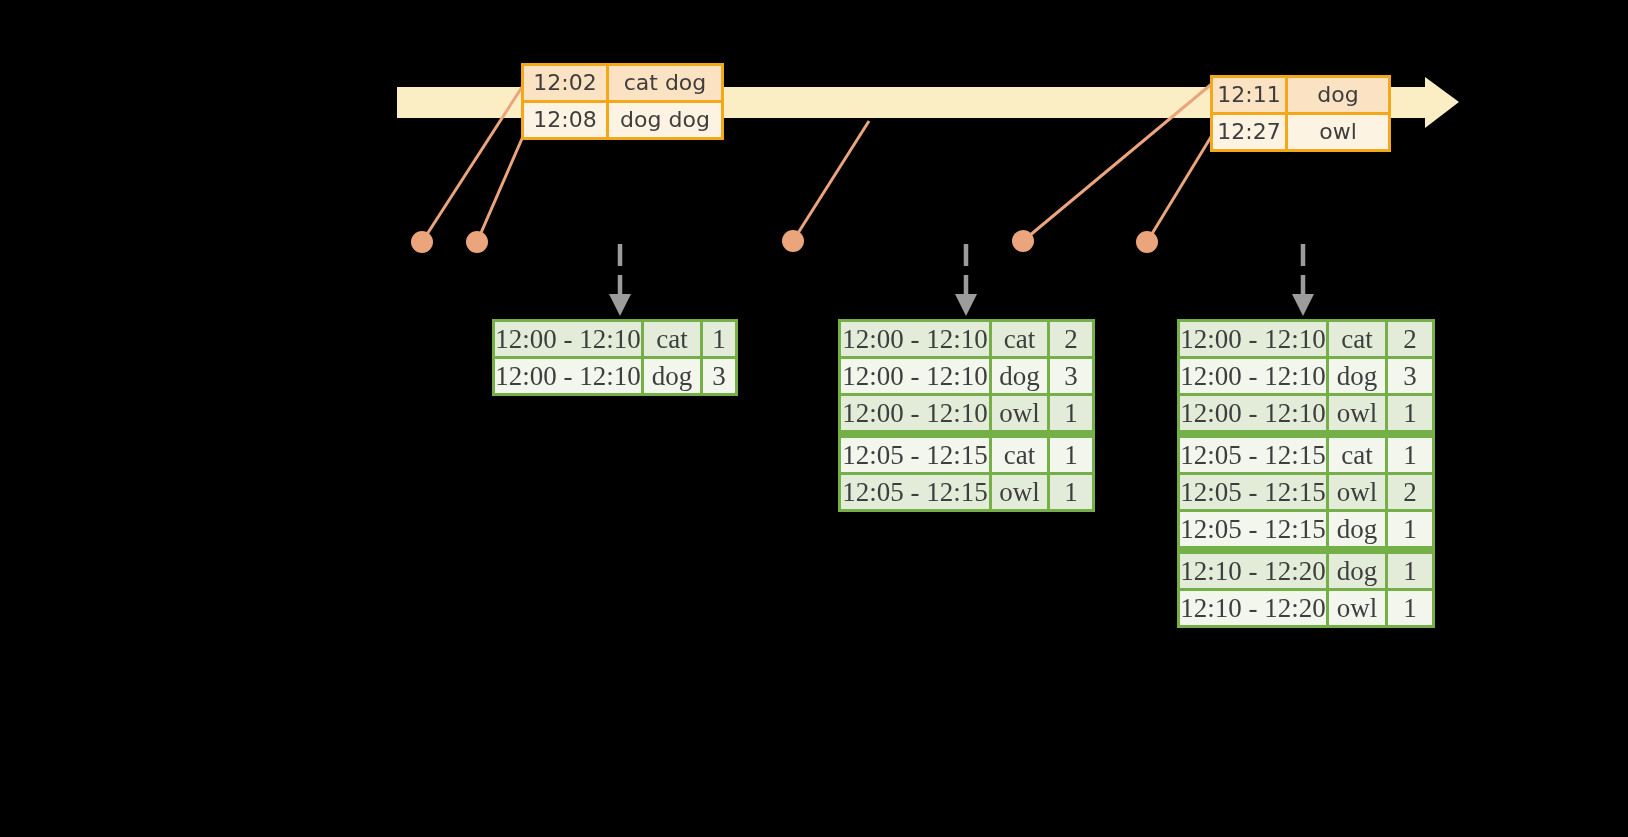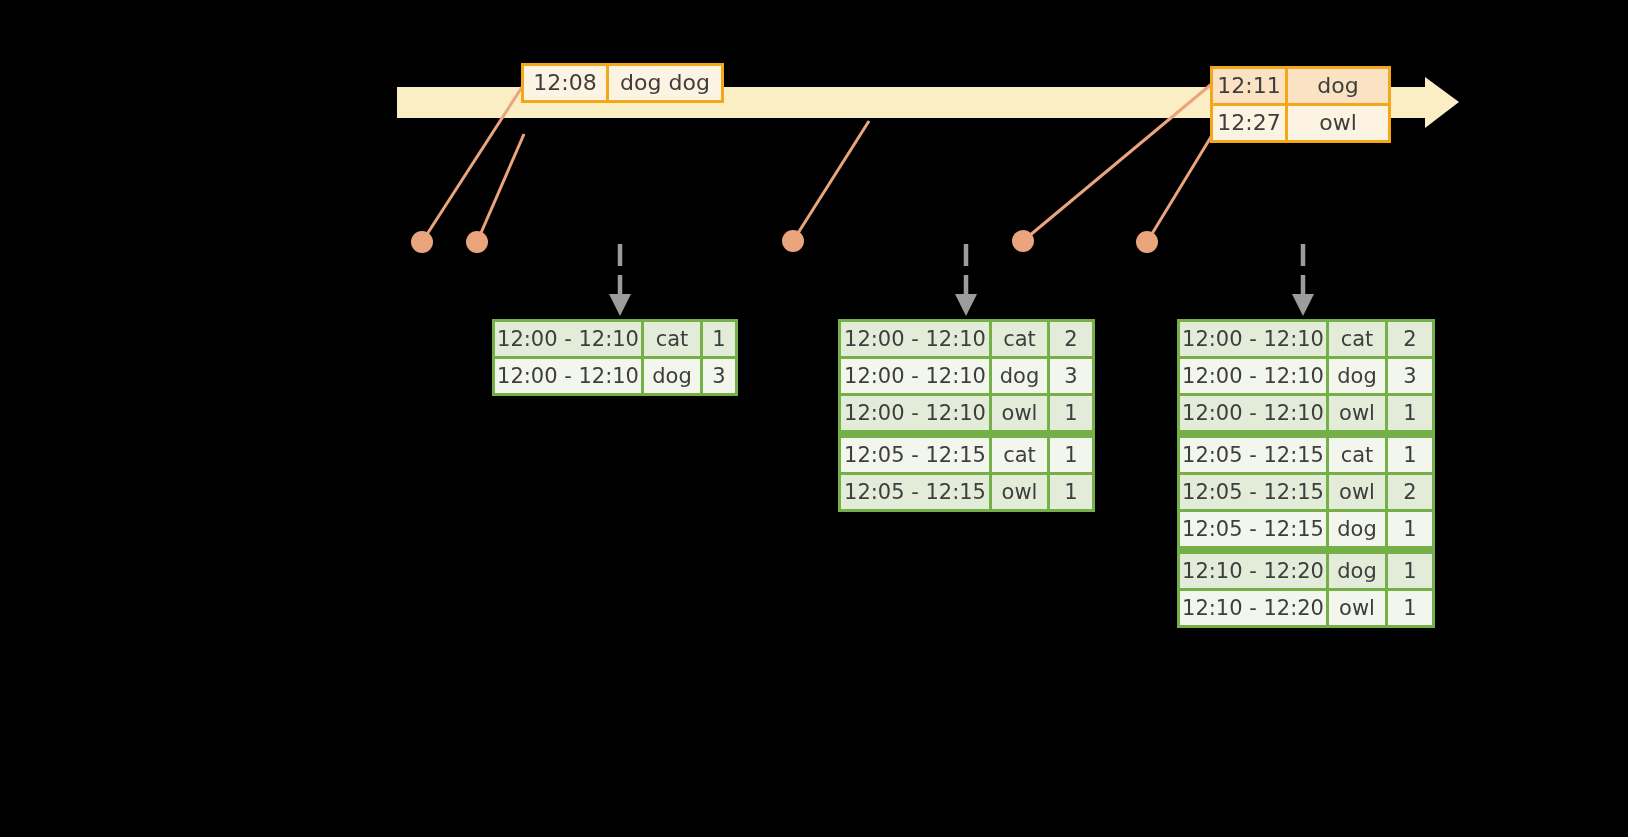--- a/index.html
+++ b/index.html
@@ -48,21 +48,21 @@
 
   
   .gtable{
     position:absolute;background:var(--result-border);
     padding:3px;display:flex;flex-direction:column;gap:3px;z-index:2;
   }
   .grow{display:flex;gap:3px;}
   .grow.group-start{margin-top:5px;}
   .gcell{
     display:flex;align-items:center;justify-content:center;
-    height:34px;font-size:21px;line-height:1;
+    height:34px;font-size:27px;line-height:1;font-family:Liberation Serif, serif;
   }
   .grow:nth-child(odd) .gcell{background:var(--result-row-green);}
   .grow:nth-child(even) .gcell{background:var(--result-row-white);}
   .gtable.g1 .win{width:146px}.gtable.g1 .word{width:56px}.gtable.g1 .cnt{width:32px}
   .gtable.g2 .win{width:148px}.gtable.g2 .word{width:55px}.gtable.g2 .cnt{width:42px}
   .gtable.g3 .win{width:146px}.gtable.g3 .word{width:56px}.gtable.g3 .cnt{width:44px}
 </style>
 </head>
 <body>
 
@@ -94,27 +94,31 @@
       <polygon class="trighead" points="955,294 977,294 966,316"></polygon>
     </g>
     <g>
       <line class="trig" x1="1303" y1="244" x2="1303" y2="296"></line>
       <polygon class="trighead" points="1292,294 1314,294 1303,316"></polygon>
     </g>
   </svg>
 
   <div class="etable" style="left:521px;top:63px">
     <div class="erow">
+      <div class="ecell time peach">12:02</div>
+      <div class="ecell words peach">cat dog</div>
+    </div>
+    <div class="erow">
       <div class="ecell time cream">12:08</div>
       <div class="ecell words cream">dog dog</div>
     </div>
   </div>
 
 
-  <div class="etable narrow" style="left:1210px;top:66px">
+  <div class="etable narrow" style="left:1210px;top:75px">
     <div class="erow">
       <div class="ecell time peach">12:11</div>
       <div class="ecell words peach">dog</div>
     </div>
     <div class="erow">
       <div class="ecell time cream">12:27</div>
       <div class="ecell words cream">owl</div>
     </div>
   </div>
 

